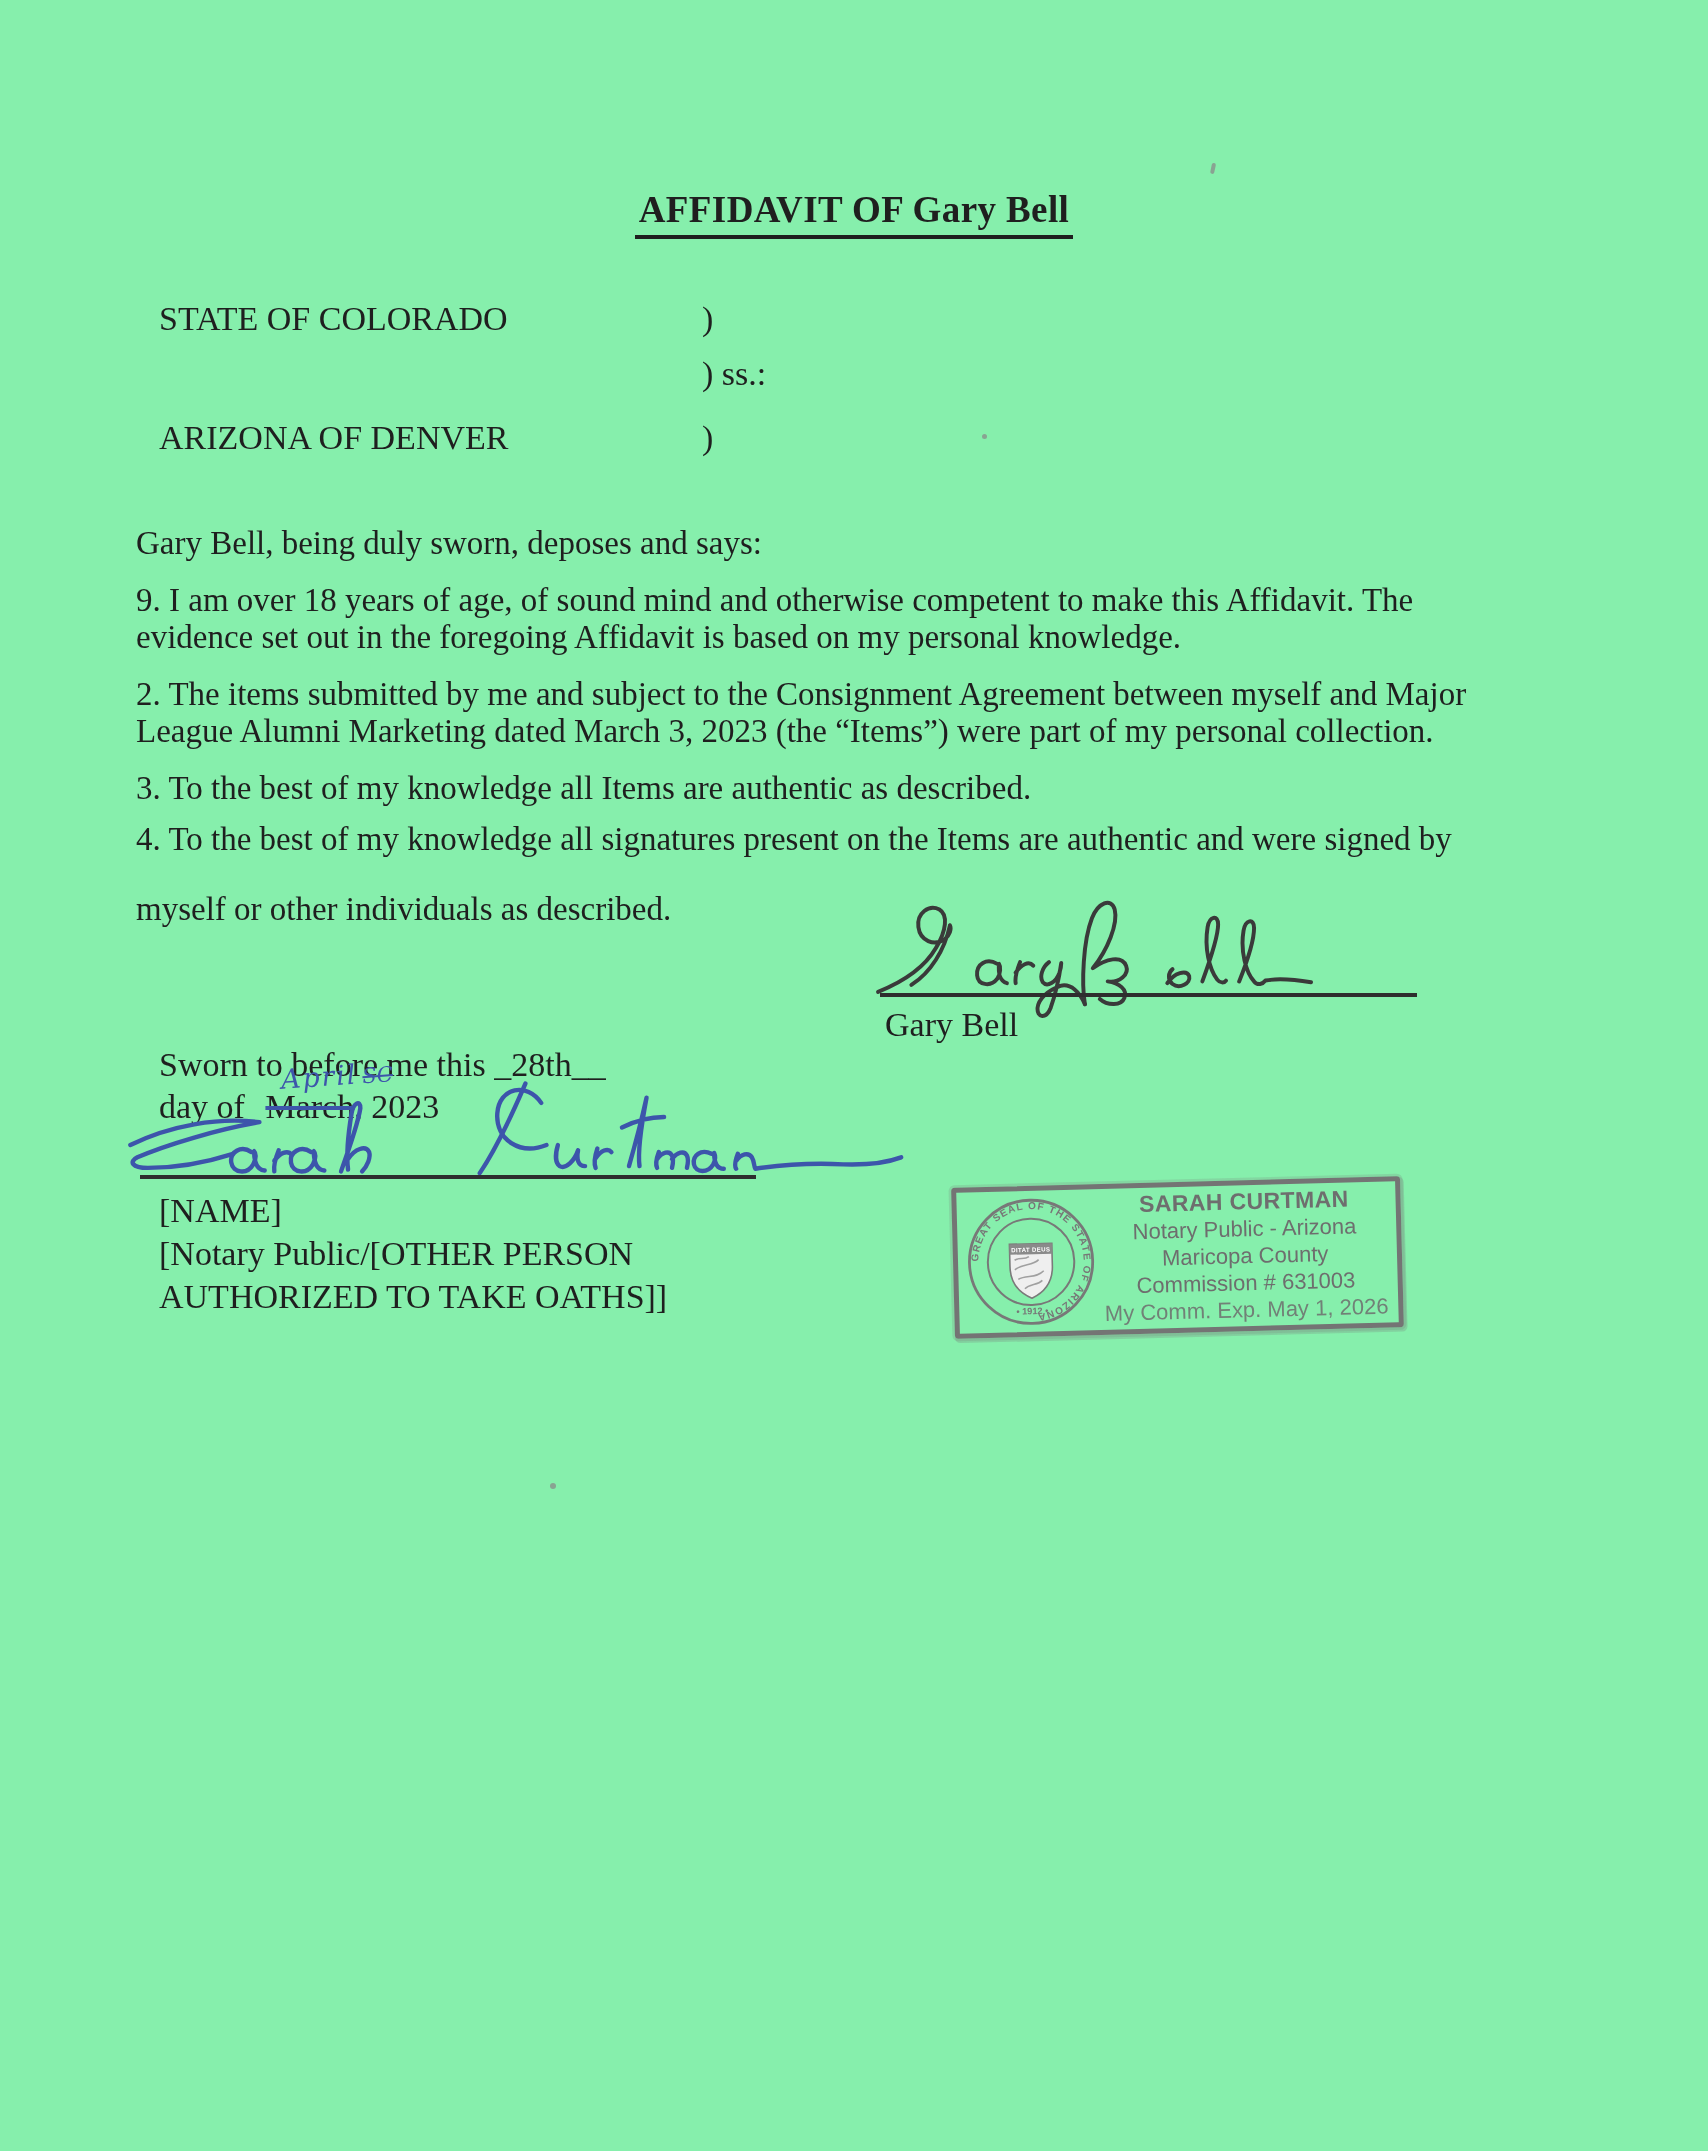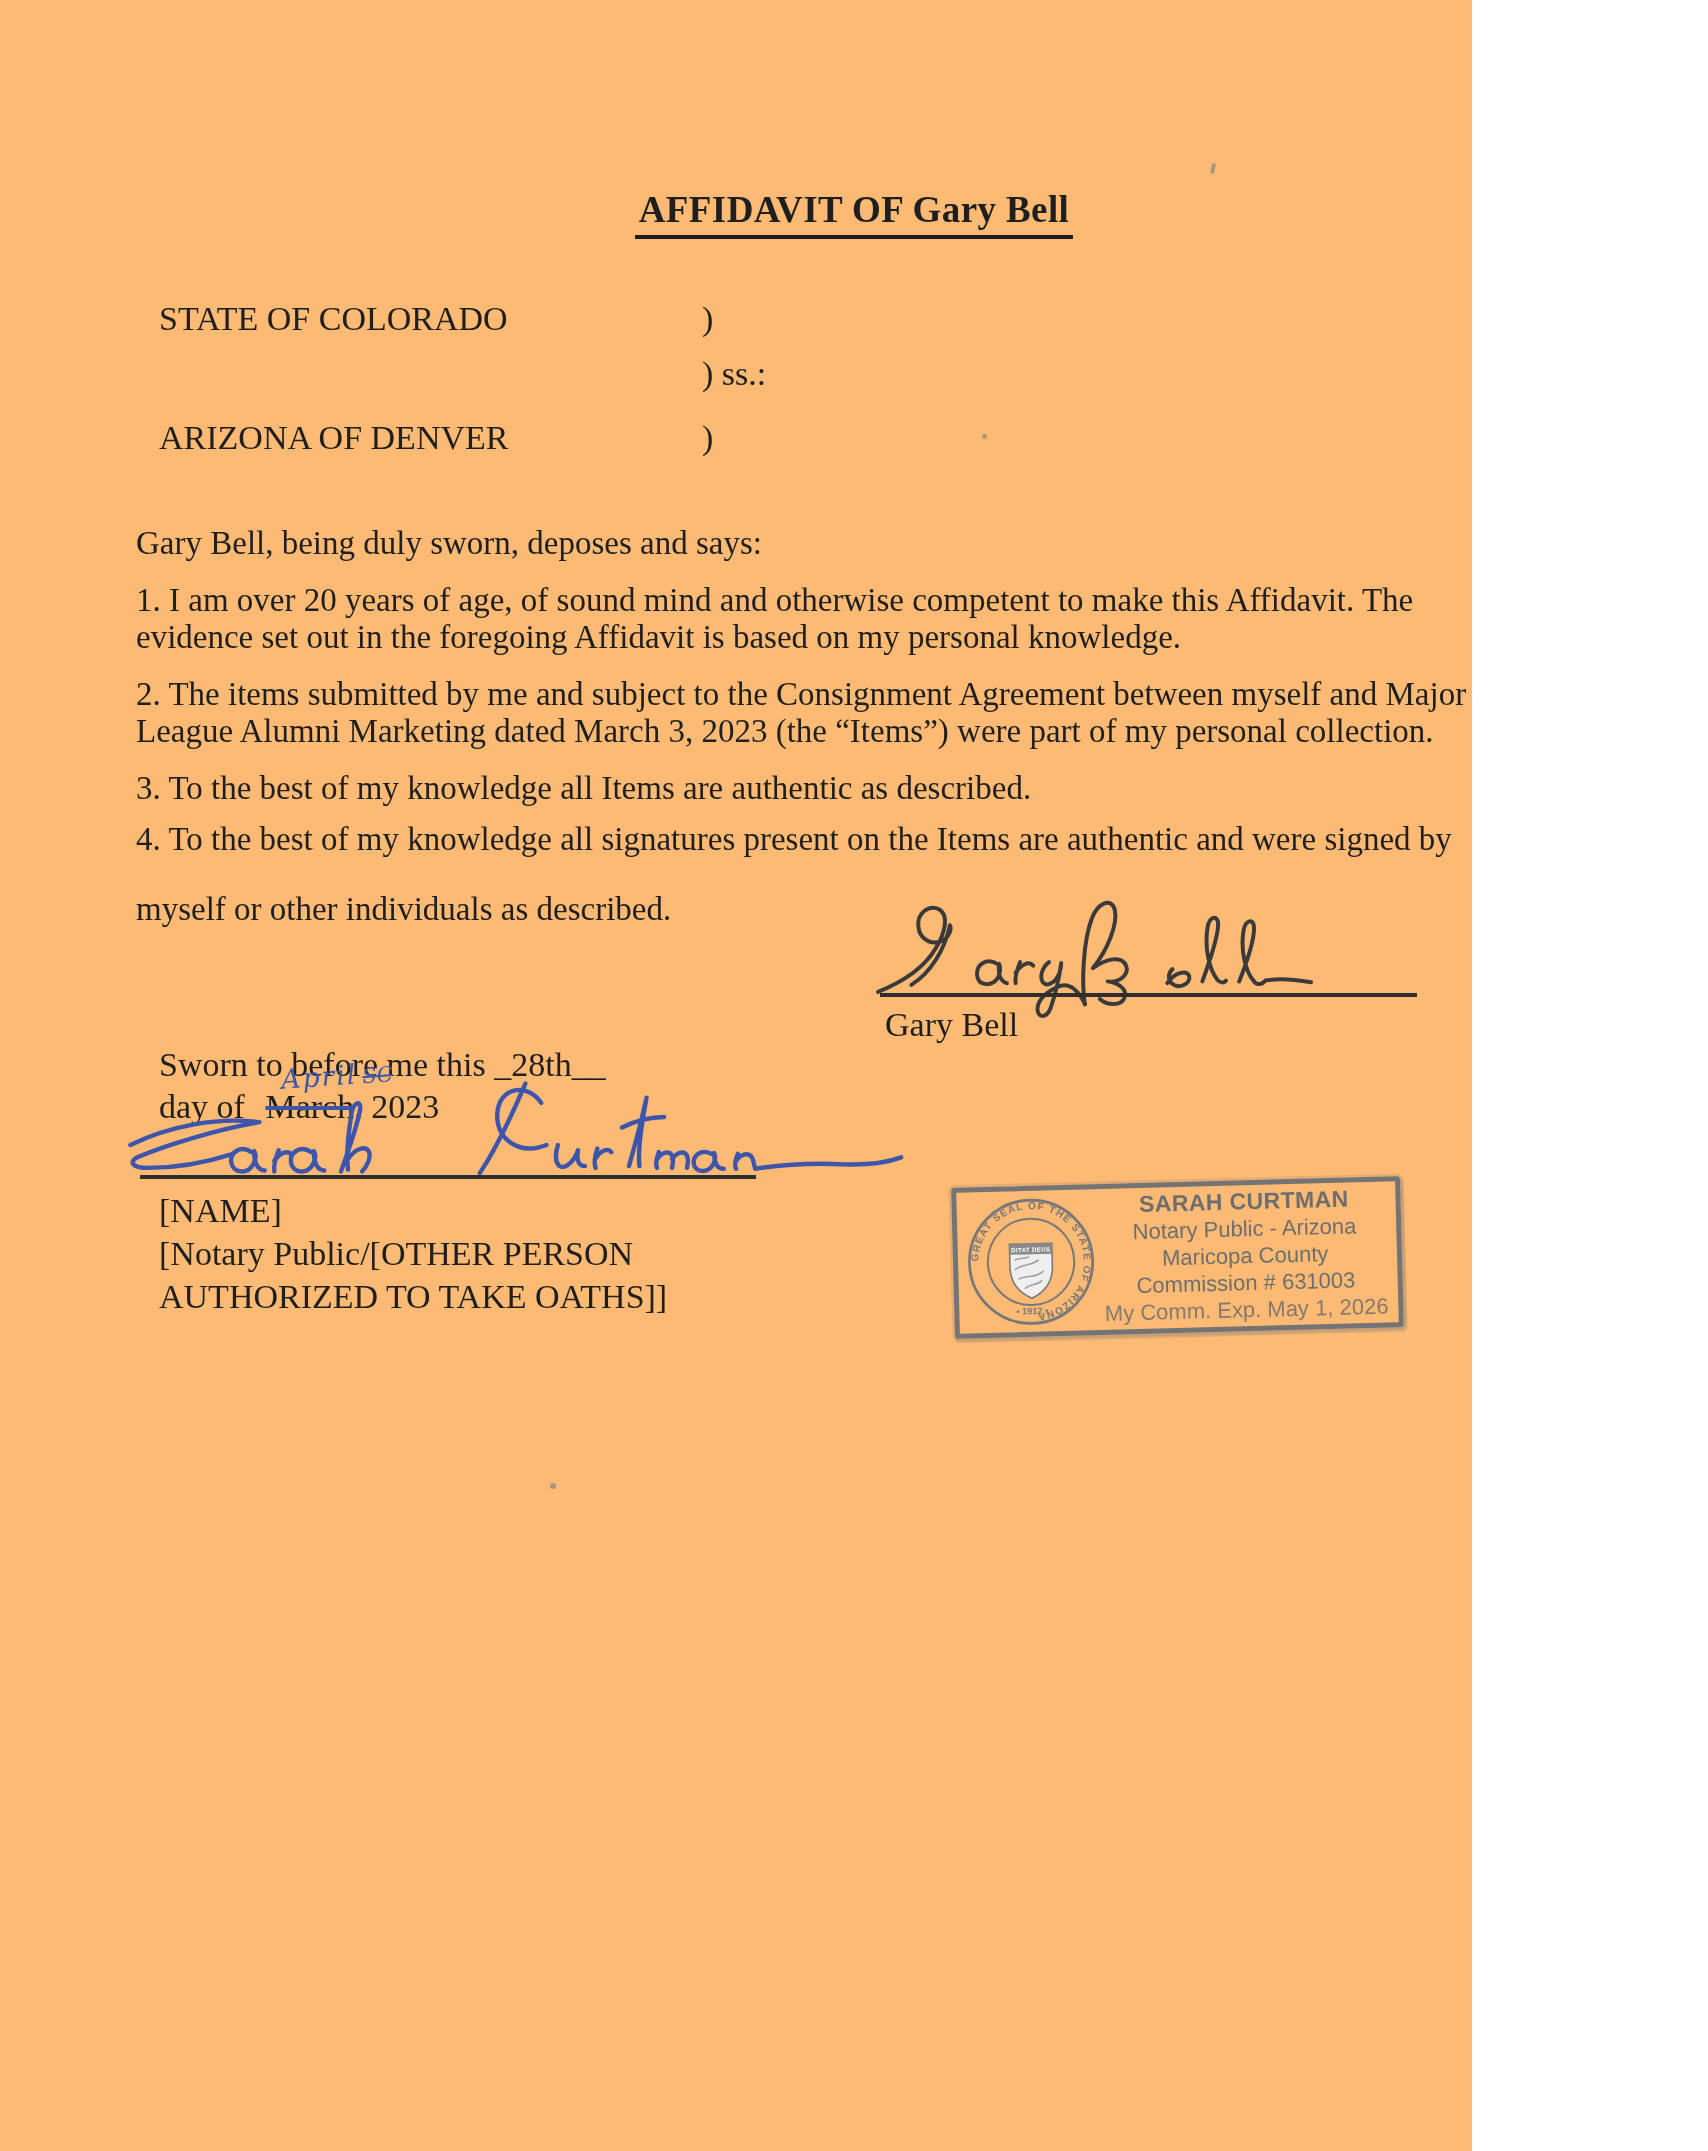--- a/index.html
+++ b/index.html
@@ -1,17 +1,17 @@
 <!DOCTYPE html>
 <html style="font-size:14px"><head>
 <meta charset="utf-8">
 <style>
   html,body { margin:0; padding:0; background:#ffffff; }
   .page {
-    position:relative; width:1472px; height:2152px; background:#fdba74;
+    position:relative; width:1708px; height:2152px; background:#86efac;
     font-family:"Liberation Serif", serif; color:#1f1f1f; overflow:hidden;text-decoration:underline;
   }
   .abs { position:absolute; white-space:nowrap; }
 
   
   .title-wrap { top:188px; left:0; width:1708px; text-align:center; }
   .title-text {
     display:inline-block; font-size:37px; font-weight:bold; letter-spacing:0.4px;
     border-bottom:4.4px solid #1f1f1f; padding:0 3.5px 3.5px 3.5px;
   }
@@ -85,21 +85,21 @@
   </div>
 
   <div class="abs jurat j-state">STATE OF COLORADO</div>
   <div class="abs jurat j-paren1">)</div>
   <div class="abs jurat j-ss">) ss.:</div>
   <div class="abs jurat j-county">ARIZONA OF DENVER</div>
   <div class="abs jurat j-paren2">)</div>
 
   <div class="abs bodyline intro">Gary Bell, being duly sworn, deposes and says:</div>
 
-  <div class="abs bodyline p1a">1. I am over 20 years of age, of sound mind and otherwise competent to make this Affidavit. The</div>
+  <div class="abs bodyline p1a">9. I am over 18 years of age, of sound mind and otherwise competent to make this Affidavit. The</div>
   <div class="abs bodyline p1b">evidence set out in the foregoing Affidavit is based on my personal knowledge.</div>
   <div class="abs bodyline p2a">2. The items submitted by me and subject to the Consignment Agreement between myself and Major</div>
   <div class="abs bodyline p2b">League Alumni Marketing dated March 3, 2023 (the “Items”) were part of my personal collection.</div>
   <div class="abs bodyline p3a">3. To the best of my knowledge all Items are authentic as described.</div>
   <div class="abs bodyline p4a">4. To the best of my knowledge all signatures present on the Items are authentic and were signed by</div>
   <div class="abs bodyline p4b">myself or other individuals as described.</div>
 
   <div class="abs affiant-sig">
     <svg width="632" height="149" viewBox="0 0 720 170">
       <g fill="none" stroke="#3a3a3a" stroke-width="4.5" stroke-linecap="round" stroke-linejoin="round">

